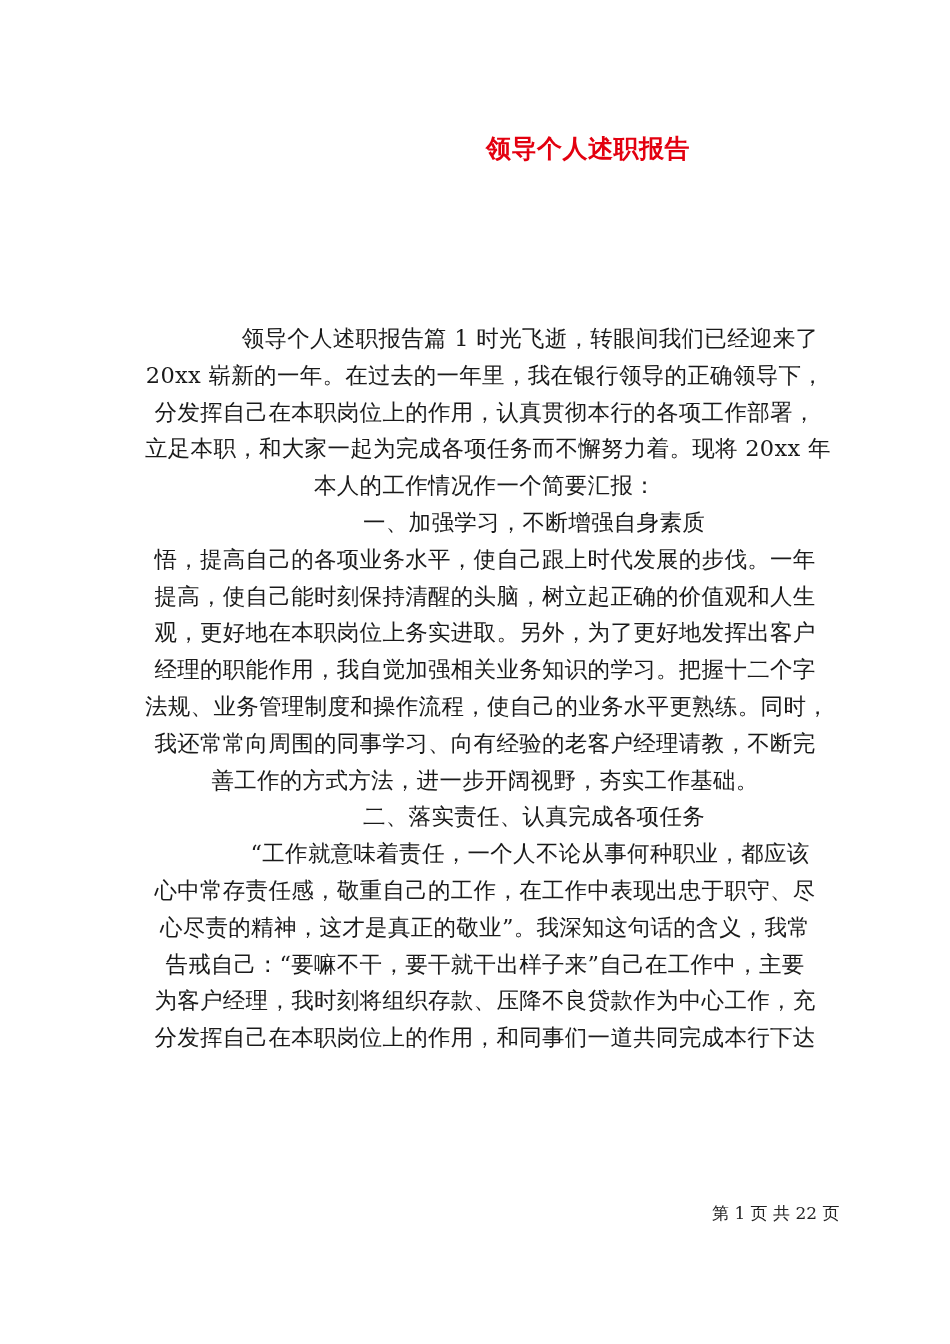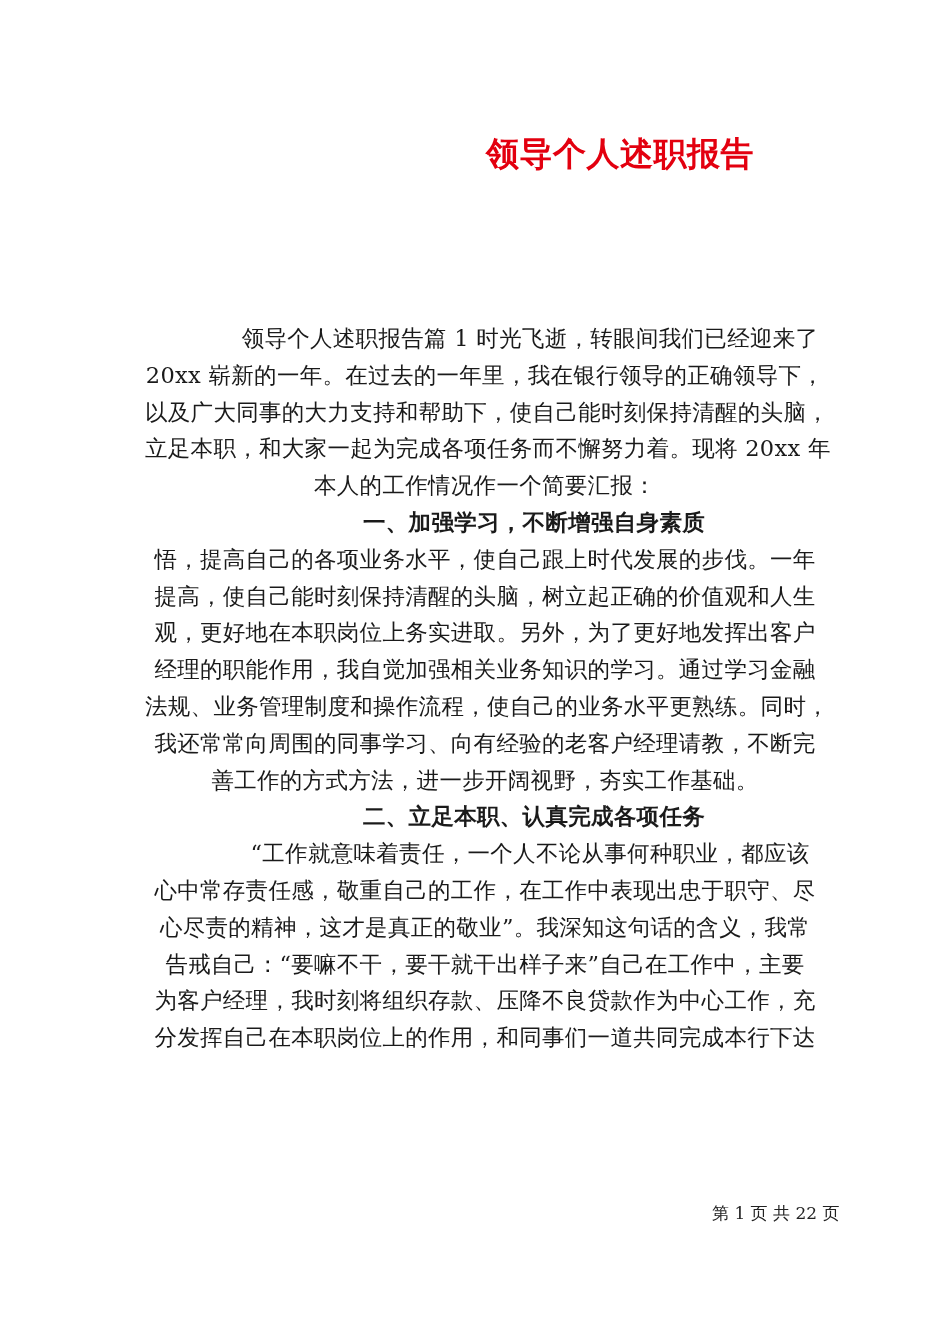--- a/index.html
+++ b/index.html
@@ -18,21 +18,21 @@
     .page {
       position: absolute;
       left: 0; top: 0;
       width: 950px; height: 1344px;
       background: #ffffff;
     }
     .doc-title {
       position: absolute;
       left: 486px;
       top: 132px;
-      font-size: 33px;
+      font-size: 25px;
       font-weight: bold;
       color: #e3000f;
       letter-spacing: 0.5px;
       white-space: nowrap;
       font-family: "DejaVu Sans", "Liberation Sans", sans-serif;
     }
     .body-text {
       position: absolute;
       left: 145px;
       top: 320px;
@@ -40,52 +40,52 @@
     }
     .line {
       height: 36.8px;
       line-height: 36.8px;
       font-size: 22.5px;
       white-space: nowrap;
       letter-spacing: 0.3px;
       text-align: center;
     }
     .indent { padding-left: 90px; }
-    .indent-h { padding-left: 98px; font-weight: bold; }
+    .indent-h { padding-left: 98px; }
     .footer {
       position: absolute;
       left: 712px;
       top: 1202px;
       font-size: 17px;
       color: #222;
       white-space: nowrap;
       font-family: "DejaVu Serif", "Liberation Serif", serif;
     }
   </style>
 </head>
 <body>
 
 <div class="page">
   <div class="doc-title">领导个人述职报告</div>
 
   <div class="body-text">
     <div class="line indent">领导个人述职报告篇 1 时光飞逝，转眼间我们已经迎来了</div>
     <div class="line">20xx 崭新的一年。在过去的一年里，我在银行领导的正确领导下，</div>
-    <div class="line">以及广大同事的大力支持和帮助下，使自己能时刻保持清醒的头脑，</div>
+    <div class="line">分发挥自己在本职岗位上的作用，认真贯彻本行的各项工作部署，</div>
     <div class="line">立足本职，和大家一起为完成各项任务而不懈努力着。现将 20xx 年</div>
     <div class="line">本人的工作情况作一个简要汇报：</div>
     <div class="line indent-h">一、加强学习，不断增强自身素质</div>
     <div class="line">悟，提高自己的各项业务水平，使自己跟上时代发展的步伐。一年</div>
     <div class="line">提高，使自己能时刻保持清醒的头脑，树立起正确的价值观和人生</div>
     <div class="line">观，更好地在本职岗位上务实进取。另外，为了更好地发挥出客户</div>
-    <div class="line">经理的职能作用，我自觉加强相关业务知识的学习。通过学习金融</div>
+    <div class="line">经理的职能作用，我自觉加强相关业务知识的学习。把握十二个字</div>
     <div class="line">法规、业务管理制度和操作流程，使自己的业务水平更熟练。同时，</div>
     <div class="line">我还常常向周围的同事学习、向有经验的老客户经理请教，不断完</div>
     <div class="line">善工作的方式方法，进一步开阔视野，夯实工作基础。</div>
-    <div class="line indent-h">二、立足本职、认真完成各项任务</div>
+    <div class="line indent-h">二、落实责任、认真完成各项任务</div>
     <div class="line indent">“工作就意味着责任，一个人不论从事何种职业，都应该</div>
     <div class="line">心中常存责任感，敬重自己的工作，在工作中表现出忠于职守、尽</div>
     <div class="line">心尽责的精神，这才是真正的敬业”。我深知这句话的含义，我常</div>
     <div class="line">告戒自己：“要嘛不干，要干就干出样子来”自己在工作中，主要</div>
     <div class="line">为客户经理，我时刻将组织存款、压降不良贷款作为中心工作，充</div>
     <div class="line">分发挥自己在本职岗位上的作用，和同事们一道共同完成本行下达</div>
   </div>
 
   <div class="footer">第 1 页 共 22 页</div>
 </div>

